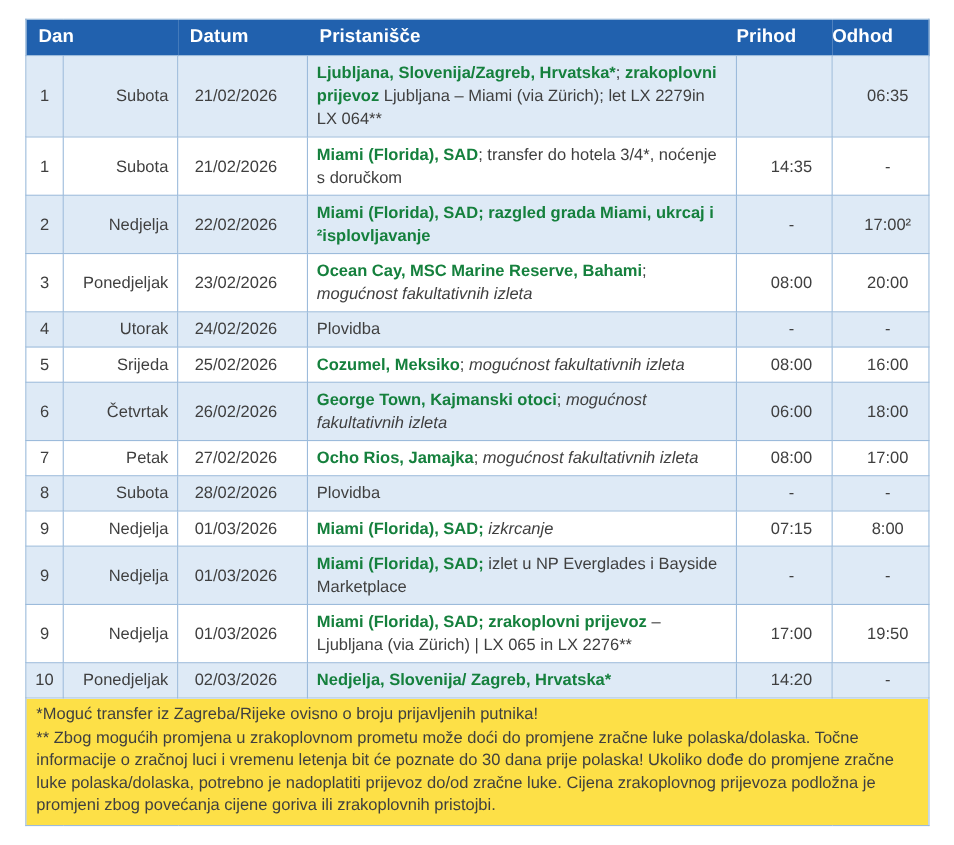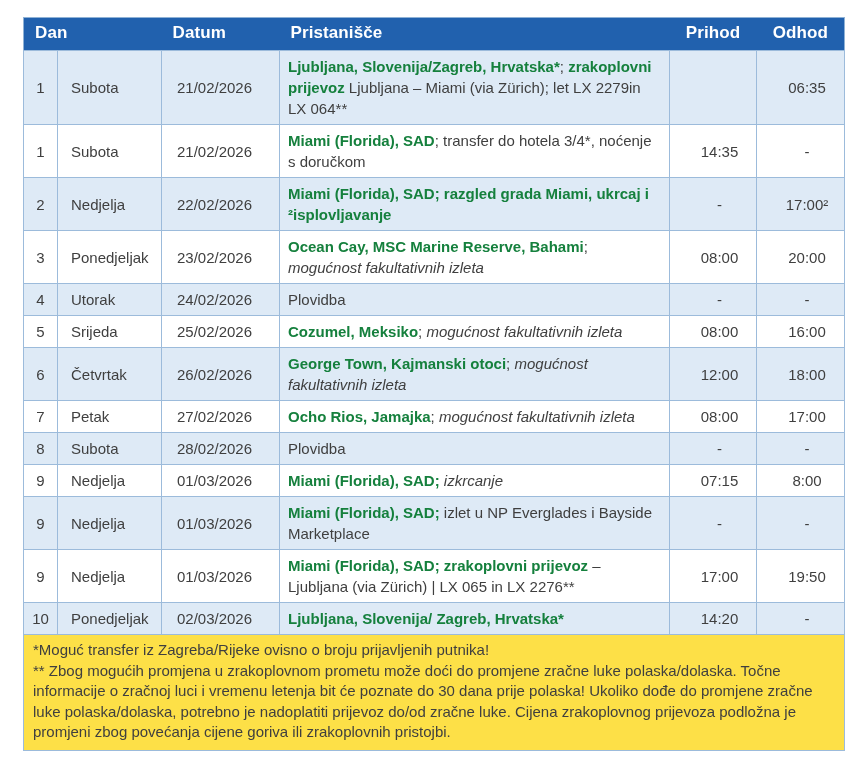--- a/index.html
+++ b/index.html
@@ -40,36 +40,36 @@
   thead th {
     background: #2161ae;
     color: #ffffff;
     font-size: 17px;
     font-weight: bold;
     text-align: left;
     padding: 5px 0 7px 11px;
     border: none;
     letter-spacing: 0.1px;
   }
-  thead th.center { text-align: center; padding-left: 0; }
+  thead th.center { padding-left: 0; }
 
   tbody td {
     border: 1px solid #9cbbdb;
     font-size: 15px;
     color: #3f3f3f;
     padding: 5px 8px;
     line-height: 21px;
     vertical-align: middle;
     background: #ffffff;
     overflow: hidden;
   }
   tr.shaded td { background: #deeaf6; }
 
   td.c-day   { text-align: center; padding-left: 2px; padding-right: 2px; }
-  td.c-wday  { text-align: left; padding-left: 13px; }
+  td.c-wday  { text-align: right; padding-left: 13px; }
   td.c-date  { text-align: center; padding-left: 2px; padding-right: 14px; }
   td.c-port  { text-align: left; }
   td.c-time  { text-align: center; padding-left: 15px; padding-right: 2px; }
 
   .seg-b { font-weight: bold; color: #15803d; }
   .seg-i { font-style: italic; text-align: center; }
 
   td.footer-cell {
     border: 1px solid #9cbbdb;
     background: #fde047;
@@ -151,21 +151,21 @@
             <td class="c-date">25/02/2026</td>
             <td class="c-port"><span class="seg-b">Cozumel, Meksiko</span><span>; </span><span class="seg-i">mogućnost fakultativnih izleta</span></td>
             <td class="c-time">08:00</td>
             <td class="c-time">16:00</td>
           </tr>
           <tr class="shaded">
             <td class="c-day">6</td>
             <td class="c-wday">Četvrtak</td>
             <td class="c-date">26/02/2026</td>
             <td class="c-port"><span class="seg-b">George Town, Kajmanski otoci</span><span>; </span><span class="seg-i">mogućnost fakultativnih izleta</span></td>
-            <td class="c-time">12:00</td>
+            <td class="c-time">06:00</td>
             <td class="c-time">18:00</td>
           </tr>
           <tr>
             <td class="c-day">7</td>
             <td class="c-wday">Petak</td>
             <td class="c-date">27/02/2026</td>
             <td class="c-port"><span class="seg-b">Ocho Rios, Jamajka</span><span>; </span><span class="seg-i">mogućnost fakultativnih izleta</span></td>
             <td class="c-time">08:00</td>
             <td class="c-time">17:00</td>
           </tr>
@@ -198,21 +198,21 @@
             <td class="c-wday">Nedjelja</td>
             <td class="c-date">01/03/2026</td>
             <td class="c-port"><span class="seg-b">Miami (Florida), SAD; zrakoplovni prijevoz</span><span> – Ljubljana (via Zürich)  | LX 065 in LX 2276**</span></td>
             <td class="c-time">17:00</td>
             <td class="c-time">19:50</td>
           </tr>
           <tr class="shaded">
             <td class="c-day">10</td>
             <td class="c-wday">Ponedjeljak</td>
             <td class="c-date">02/03/2026</td>
-            <td class="c-port"><span class="seg-b">Ljubljana, Slovenija/ Zagreb, Hrvatska*</span></td>
+            <td class="c-port"><span class="seg-b">Nedjelja, Slovenija/ Zagreb, Hrvatska*</span></td>
             <td class="c-time">14:20</td>
             <td class="c-time">-</td>
           </tr>
         </tbody>
       <tbody>
         <tr>
           <td class="footer-cell" colspan="6">
             <p class="footnote">*Moguć transfer iz Zagreba/Rijeke ovisno o broju prijavljenih putnika!</p>
             <p class="footnote">** Zbog mogućih promjena u zrakoplovnom prometu može doći do promjene zračne luke polaska/dolaska. Točne informacije o zračnoj luci i vremenu letenja bit će poznate do 30 dana prije polaska! Ukoliko dođe do promjene zračne luke polaska/dolaska, potrebno je nadoplatiti prijevoz do/od zračne luke. Cijena zrakoplovnog prijevoza podložna je promjeni zbog povećanja cijene goriva ili zrakoplovnih pristojbi.</p>
           </td>

